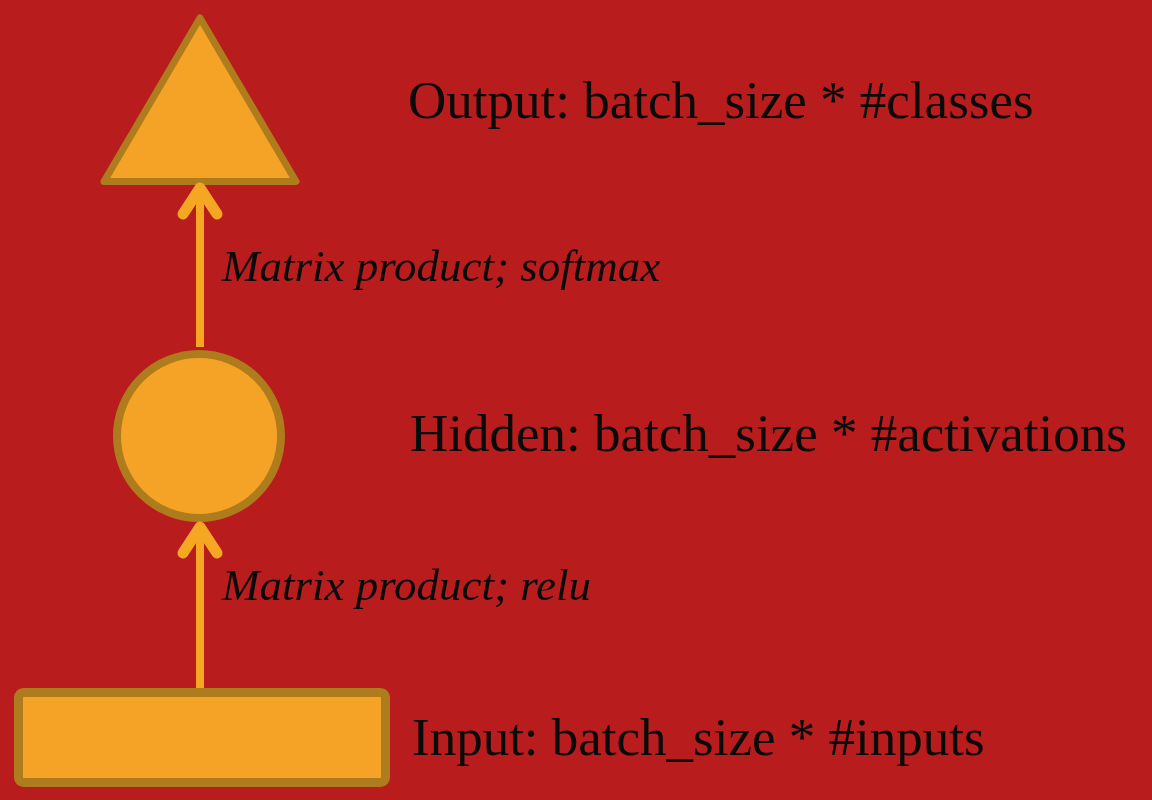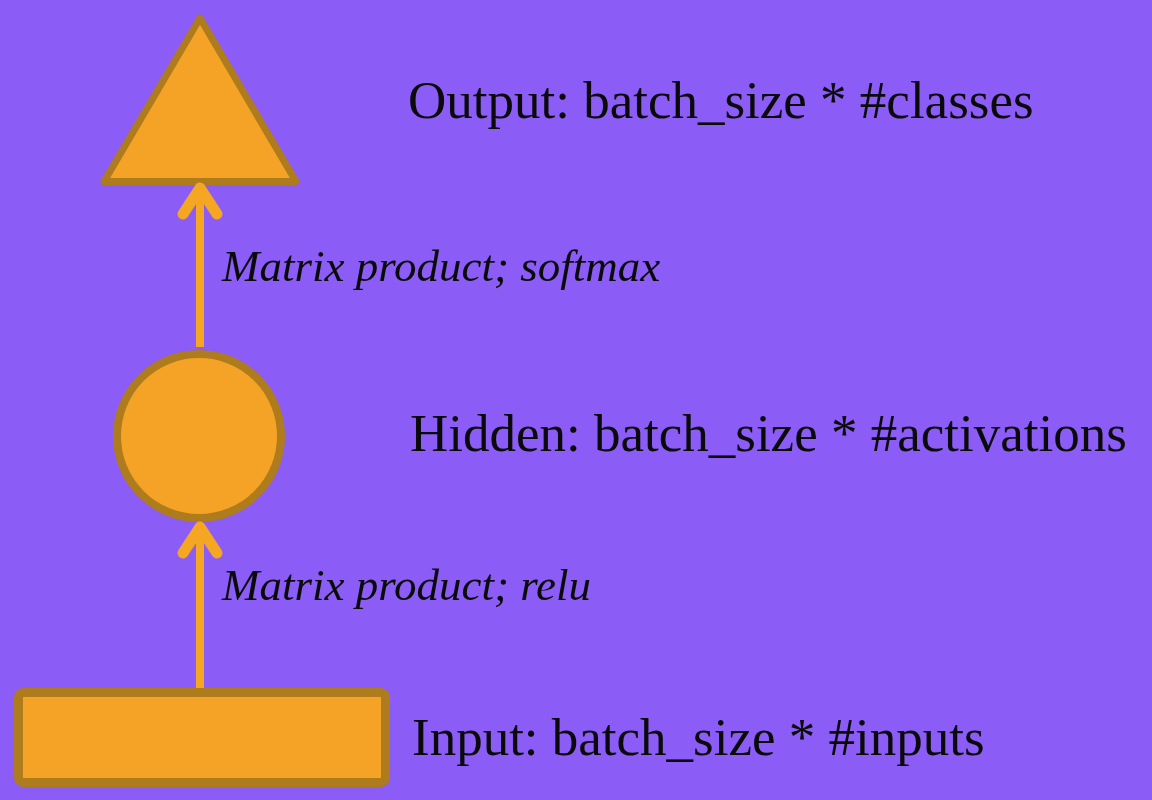--- a/index.html
+++ b/index.html
@@ -8,21 +8,21 @@
     background: #ffffff;
     width: 1152px;
     height: 800px;
     overflow: hidden;
     font-family: "Liberation Serif", serif;
   }
   .stage {
     position: relative;
     width: 1152px;
     height: 800px;
-    background: #8b5cf6;
+    background: #b91c1c;
   }
   svg text {
     font-family: "Liberation Serif", "DejaVu Serif", serif;
     fill: #0a0a0a;
   }
   .node-label {
     font-size: 53px;
   }
   .edge-label {
     font-size: 45px;

